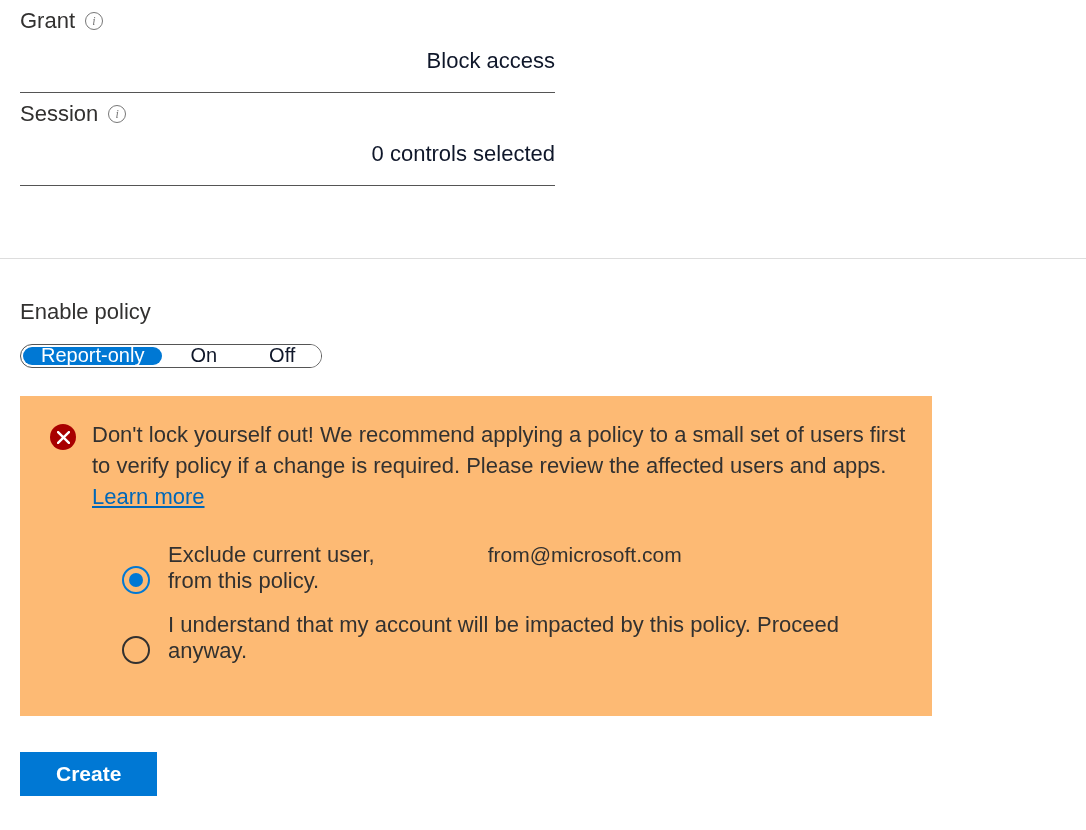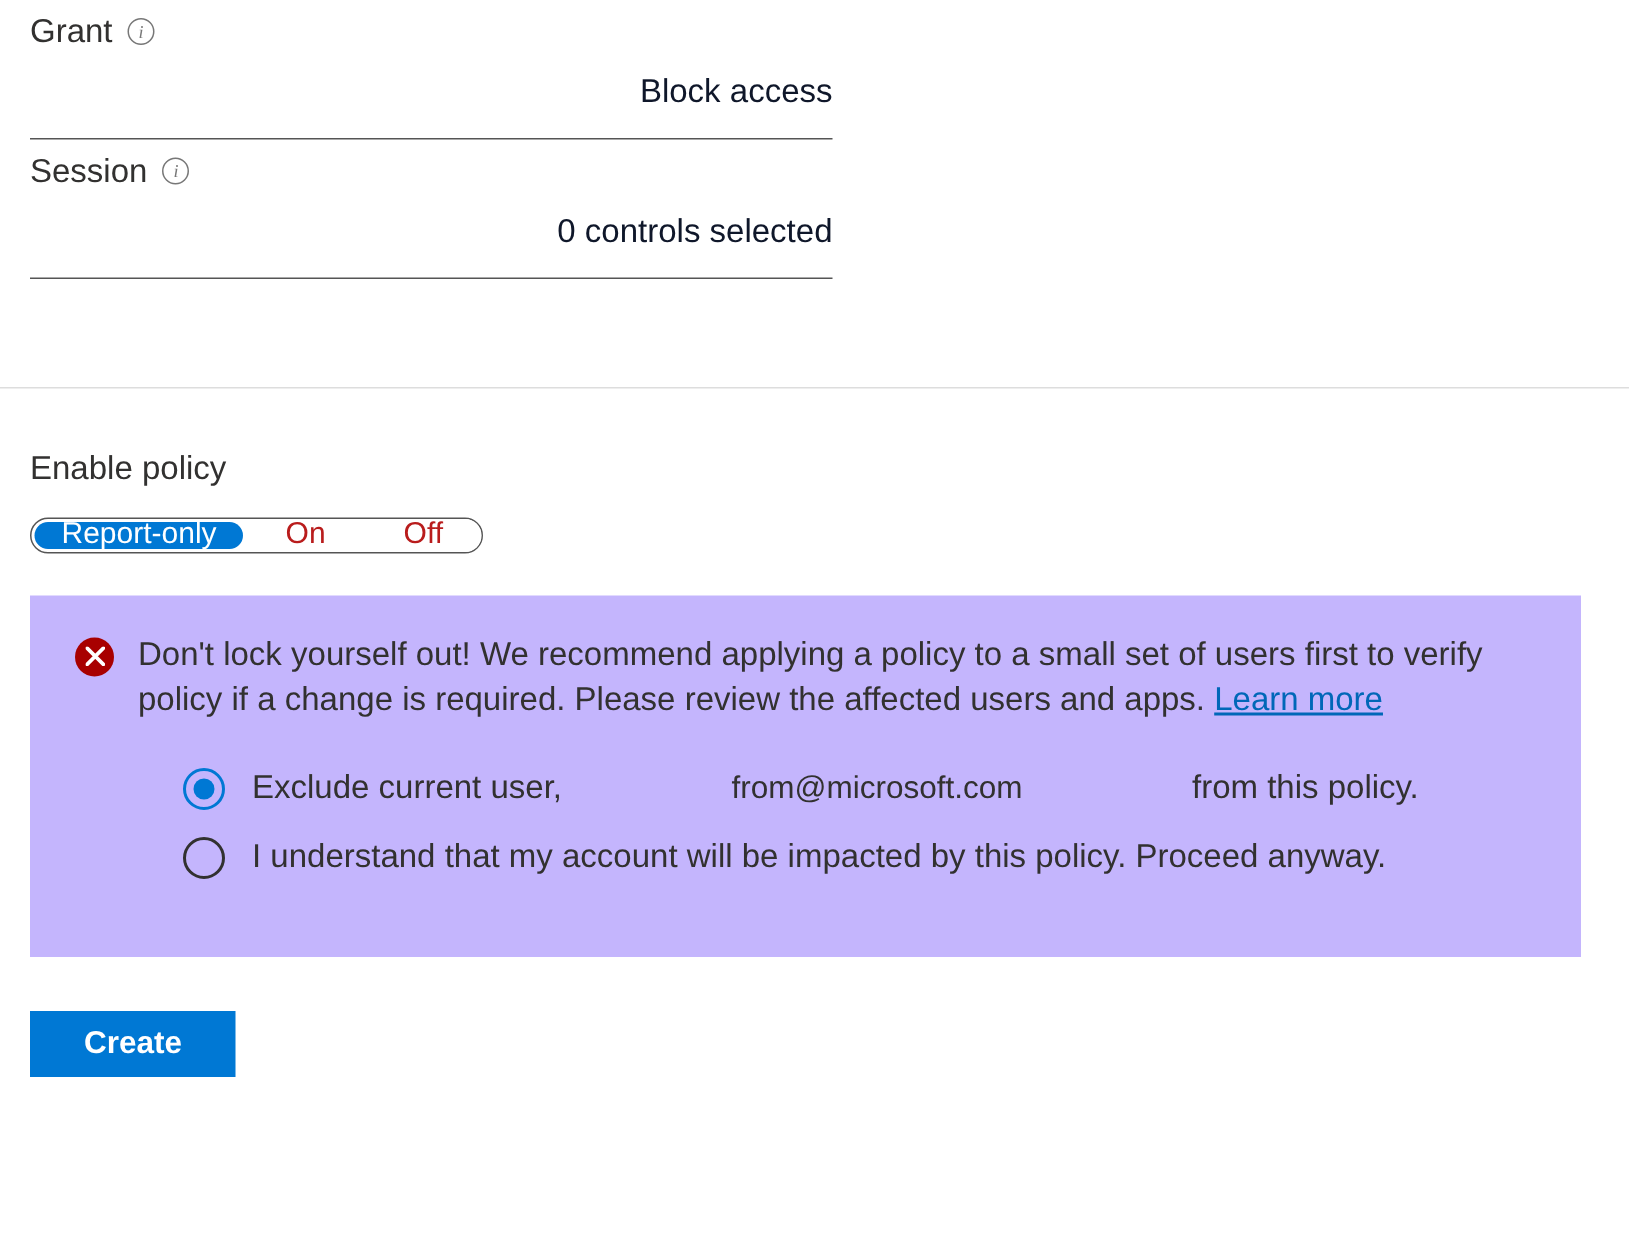--- a/index.html
+++ b/index.html
@@ -72,35 +72,35 @@
       height: 24px;
       align-items: stretch;
     }
     .pill-option {
       display: flex;
       align-items: center;
       justify-content: center;
       font-size: 20px;
       cursor: pointer;
       padding: 0 26px;
-      color: #b91c1c;
+      color: #0f172a;
       background: #fff;
     }
     .pill-option.active {
       background: #0078d4;
       color: #fff;
       border-radius: 20px;
       margin: 2px;
       padding: 0 18px;
     }
     .warning-box {
-      background: #c4b5fd;
+      background: #fdba74;
       margin: 28px 0 0 20px;
       padding: 24px 10px 52px 30px;
-      width: 1034px;
+      width: 912px;
     }
     .warning-header {
       display: flex;
       gap: 16px;
       align-items: flex-start;
     }
     .error-badge {
       width: 26px;
       height: 26px;
       background: #a80000;
@@ -125,21 +125,21 @@
     }
     .radio-group {
       margin-top: 30px;
       margin-left: 72px;
       display: flex;
       flex-direction: column;
       gap: 18px;
     }
     .radio-row {
       display: flex;
-      align-items: flex-start;
+      align-items: flex-end;
       gap: 18px;
       font-size: 22px;
     }
     .radio {
       width: 28px;
       height: 28px;
       border: 2px solid #323130;
       border-radius: 50%;
       display: flex;
       align-items: center;

